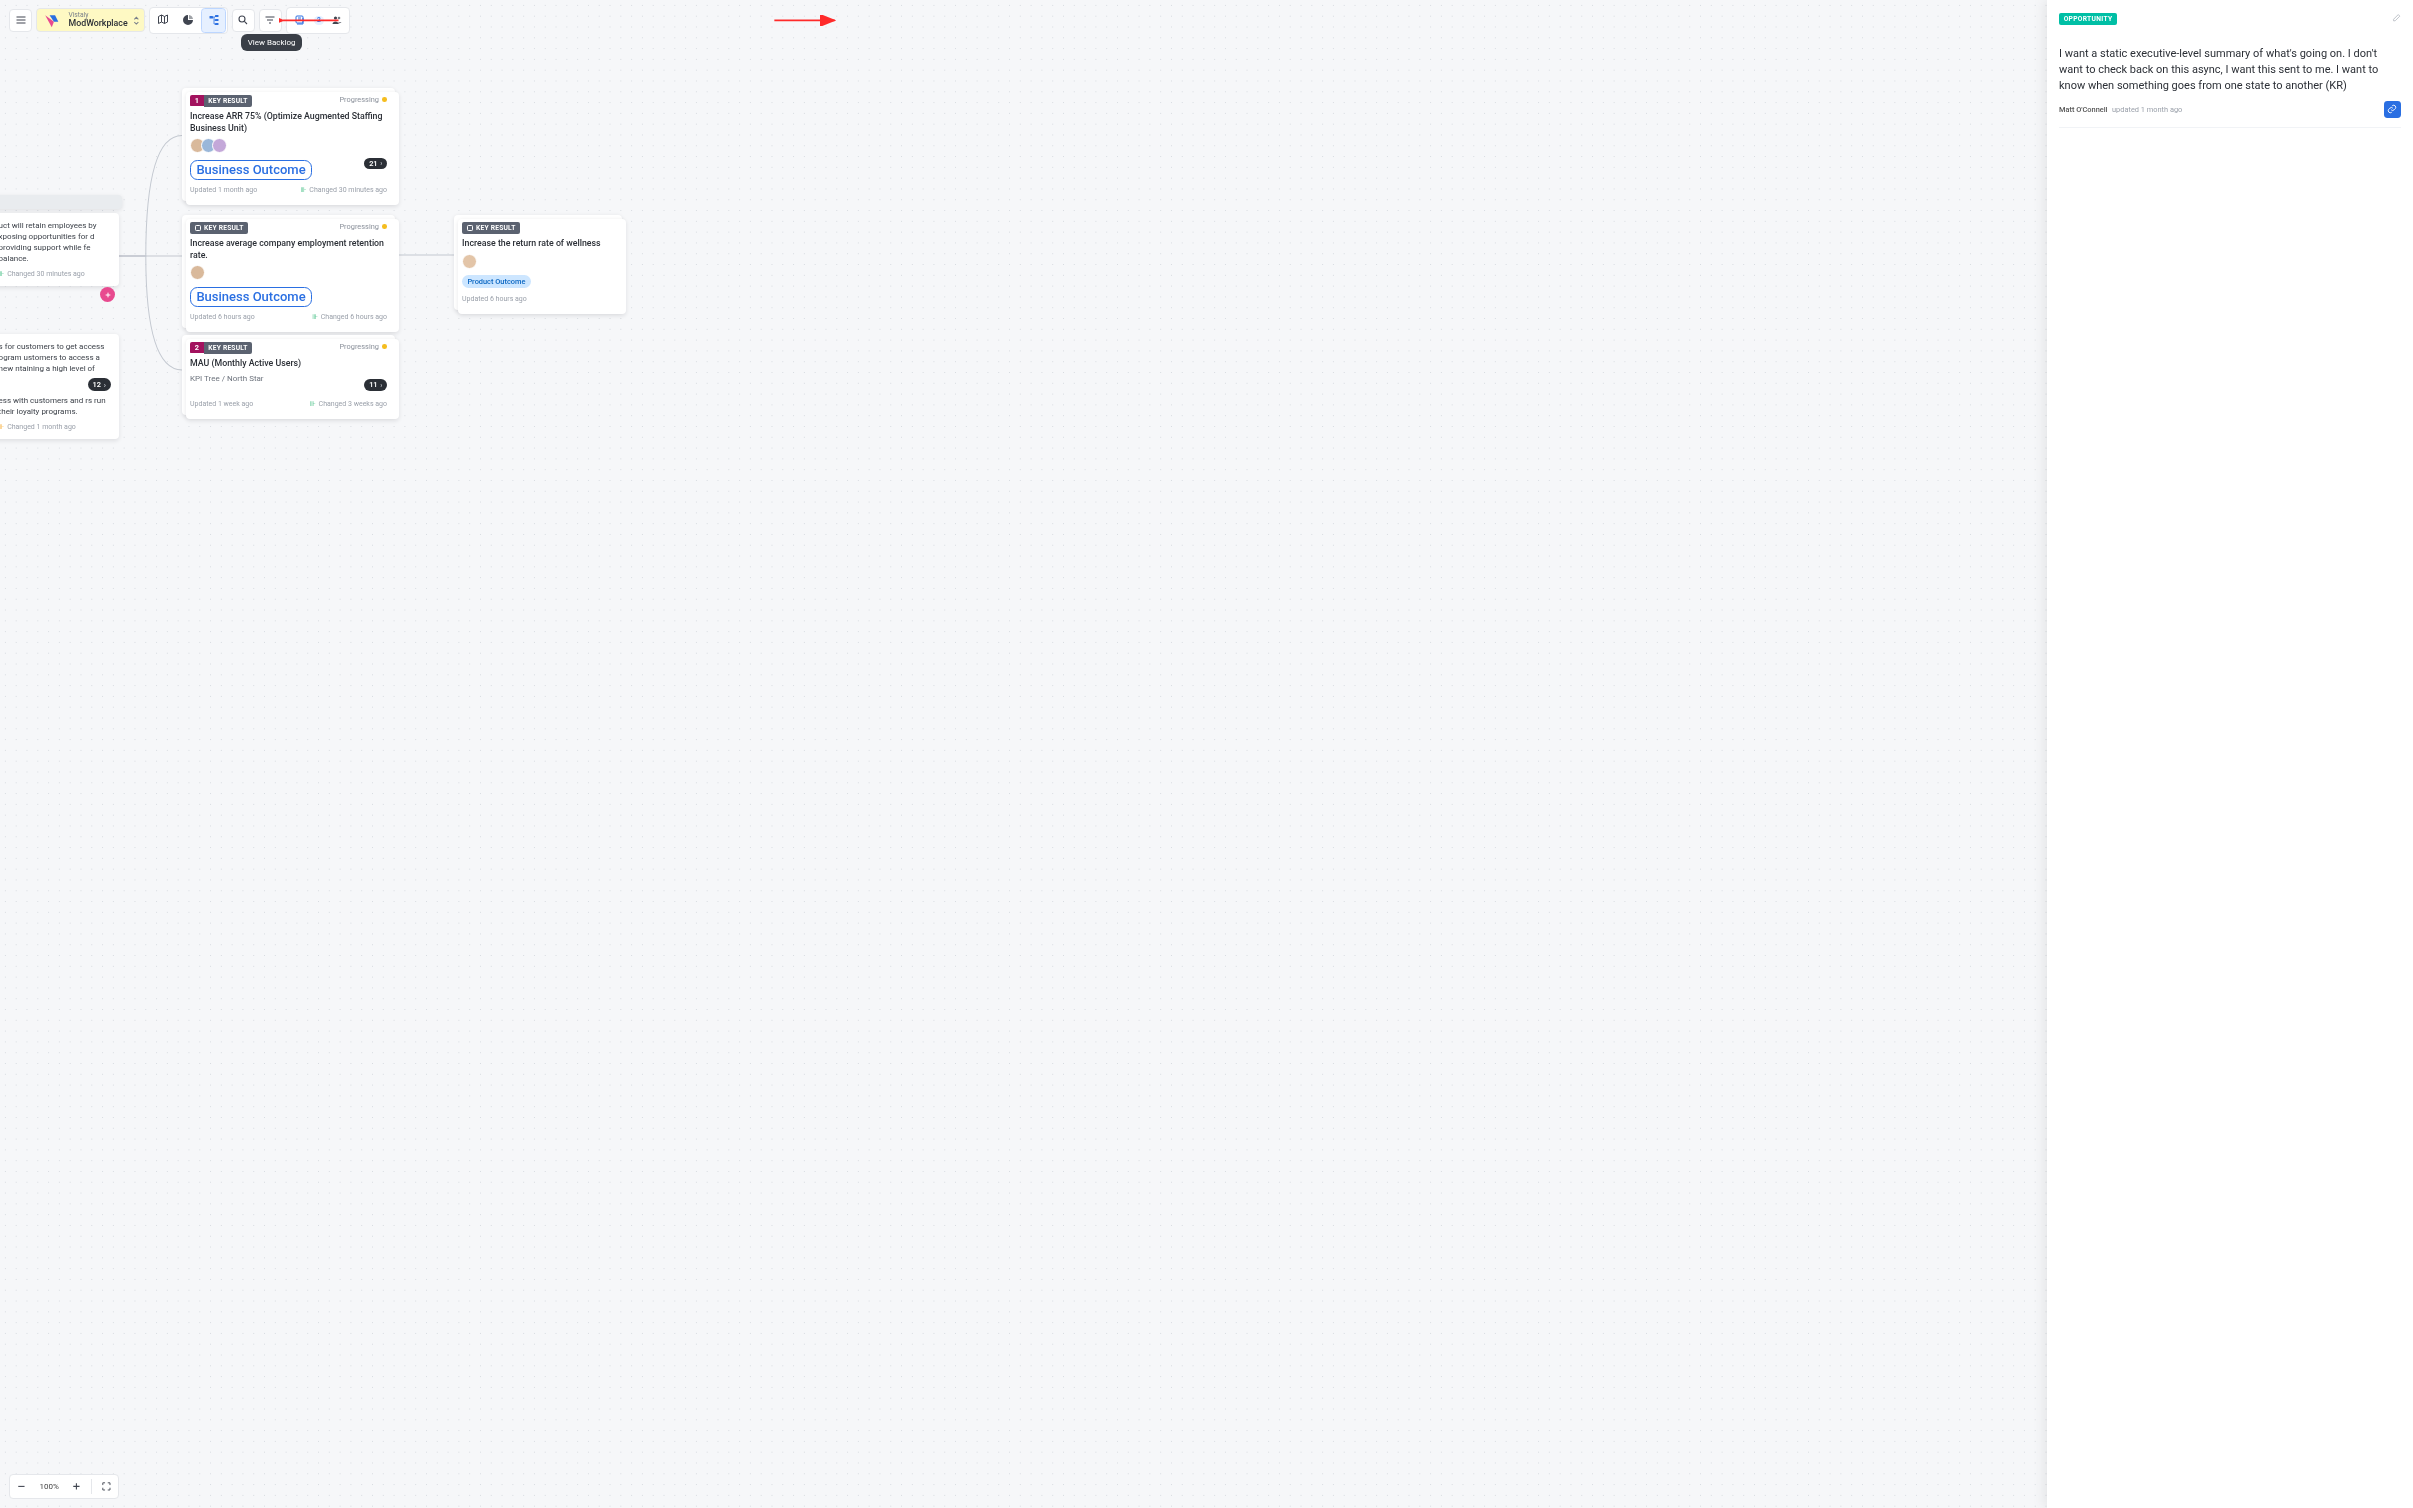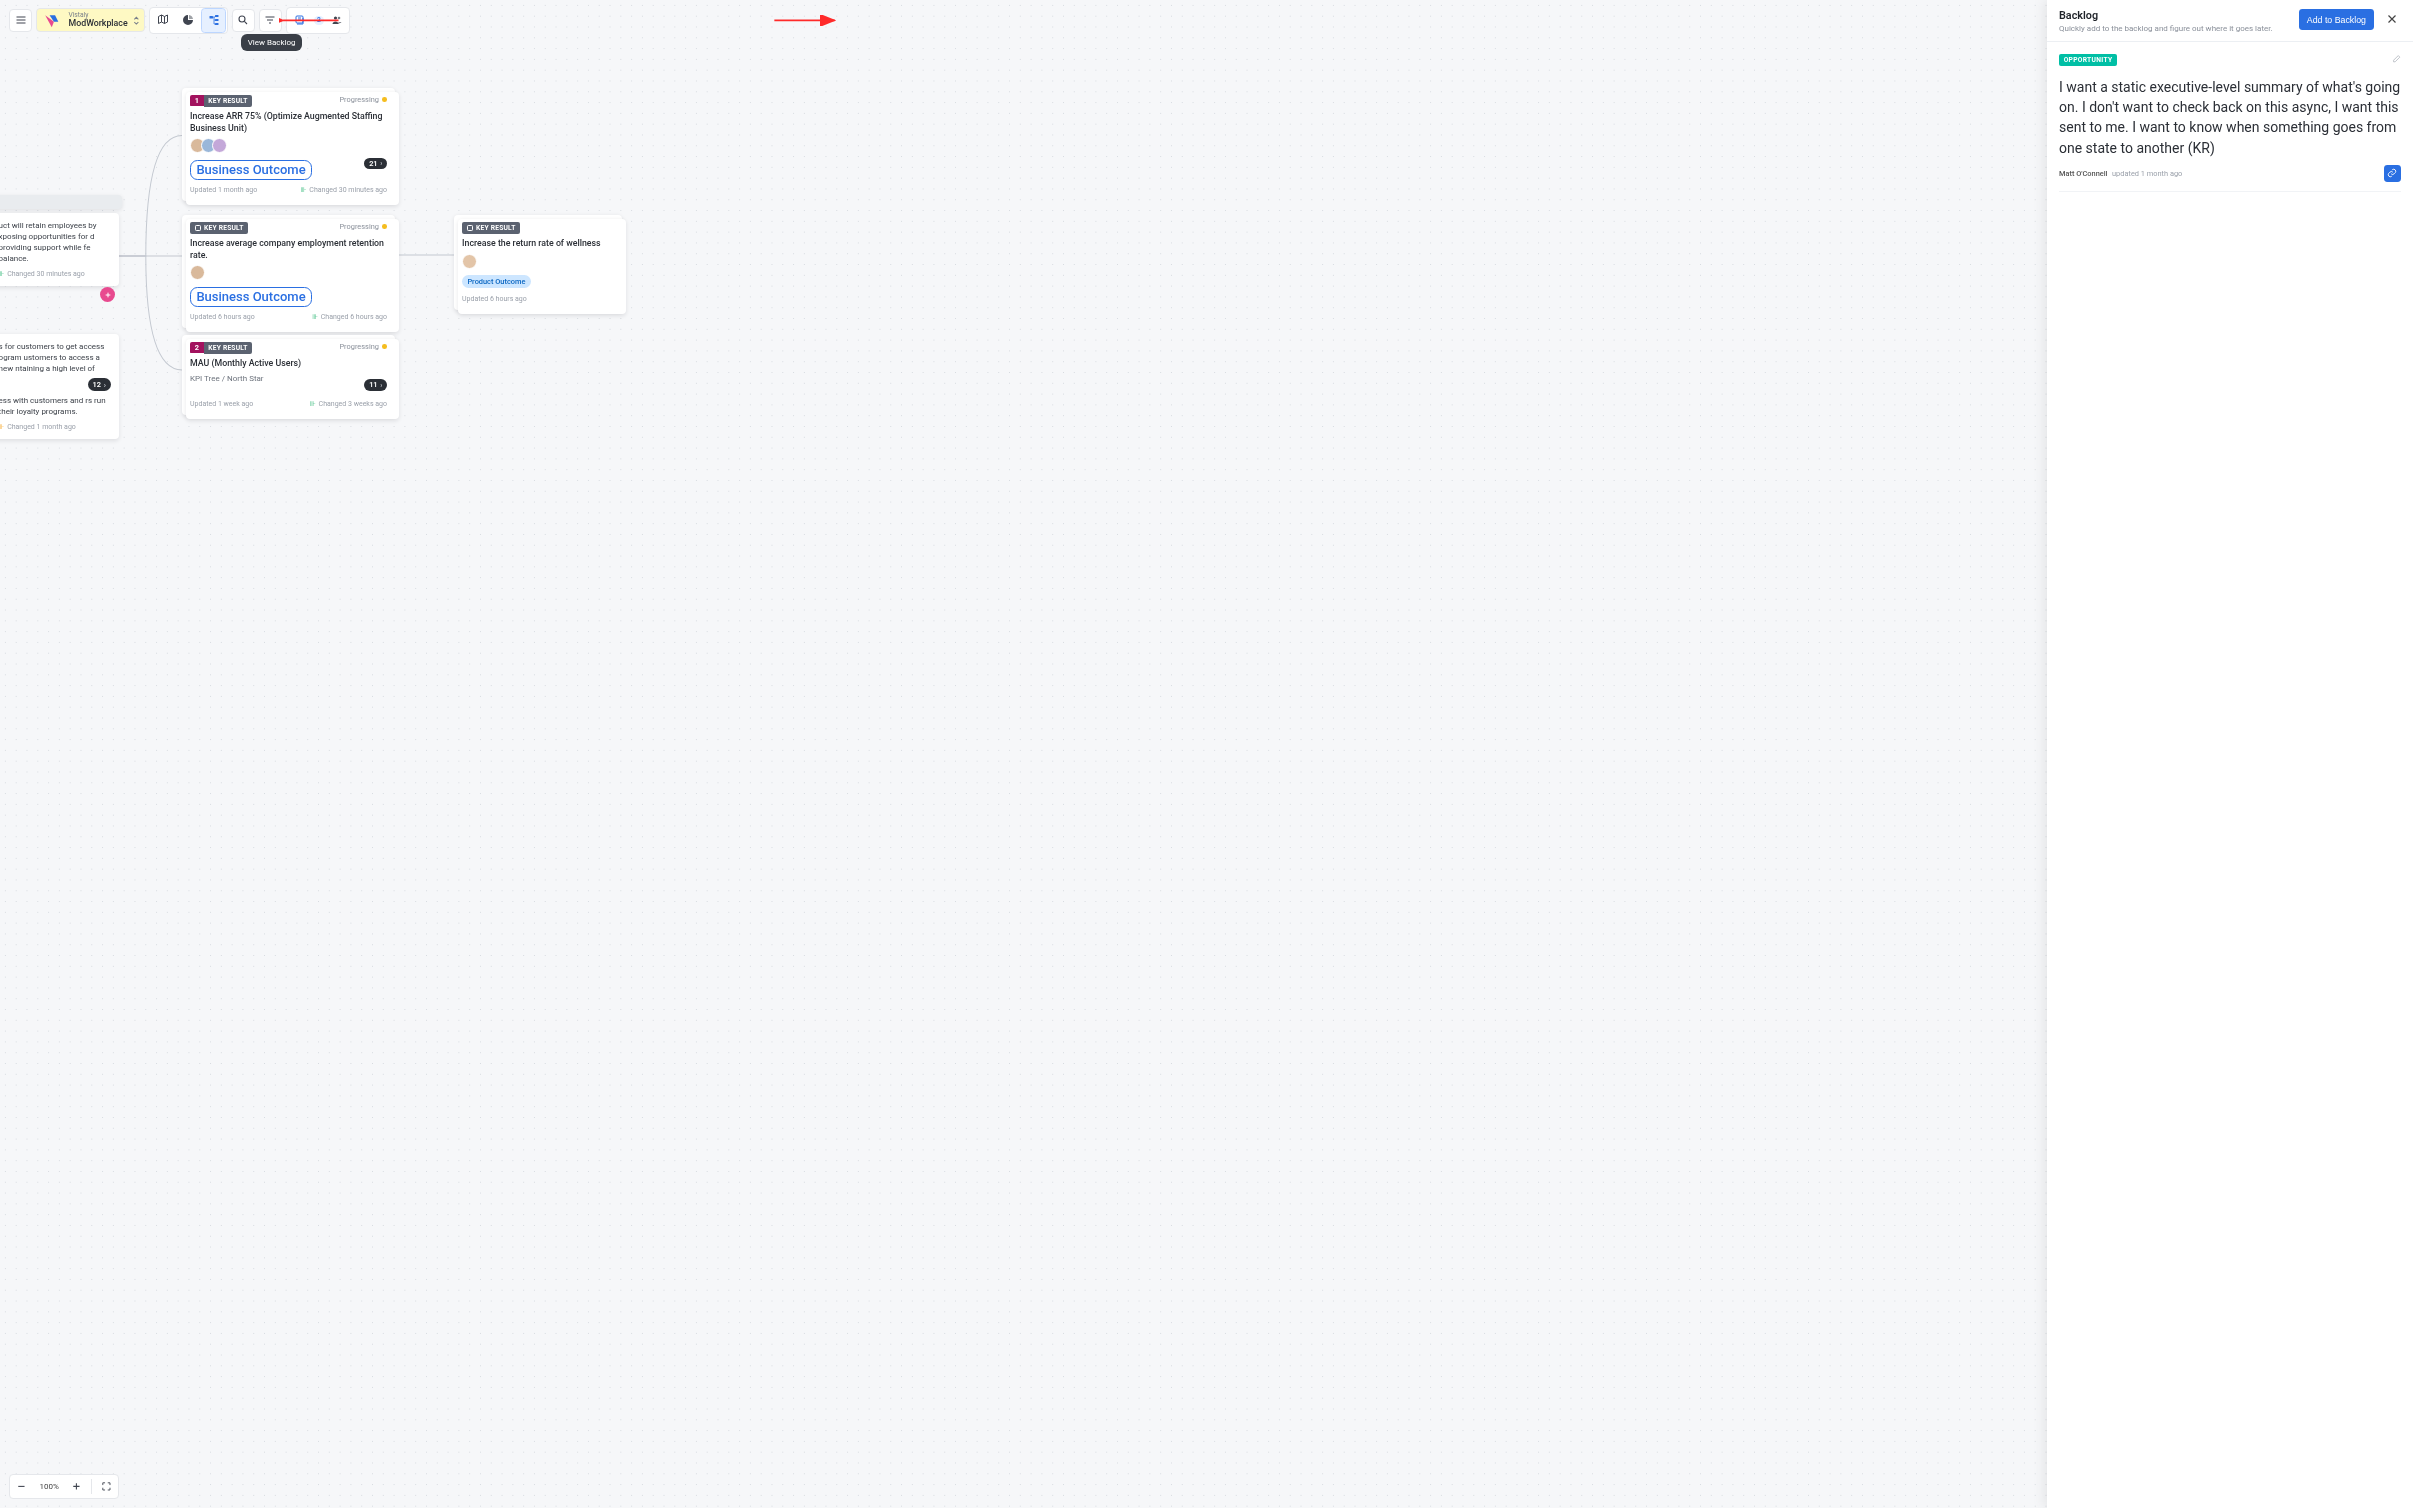--- a/index.html
+++ b/index.html
@@ -187,21 +187,21 @@
     background: #00bfa5;
     color: #fff;
     font-size: 6.7px;
     letter-spacing: 0.3px;
     font-weight: 700;
     padding: 2px 4.7px;
     border-radius: 2px;
   }
   .b-item-head { display:flex; align-items:center; justify-content:space-between; }
   .b-item-head .edit { color:#b0b5bd; cursor:pointer;}
-  .b-text { font-size: 14px; color:#2b2f36; line-height:1.45; margin-top:10px;}
+  .b-text { font-size: 11px; color:#2b2f36; line-height:1.45; margin-top:21px;}
   .b-meta { font-size: 7.4px; margin-top: 6.7px; display:flex; align-items:center; justify-content:space-between;}
   .b-meta .who { color:#6d737d; }
   .b-meta .who .tm { color:#9aa0aa; margin-left: 2.7px;}
   .link-btn {
     width: 17.5px; height: 17.5px;
     display:flex;align-items:center;justify-content:center;
     background: #2a6fe2;
     border-radius: 3.4px;
     color: #fff;
     cursor: pointer;
@@ -525,32 +525,20 @@
   <div class="card-foot" style="margin-top:17.5px;">
     <span>Updated 1 week ago</span>
     <span class="chg">
         <span class="icon-tree">⊪</span>
         <span>Changed 3 weeks ago</span>
       </span>
   </div>
 </div>
 
 <div class="panel">
-  <div class="panel-head">
-    <div class="titles">
-      <h2>Backlog</h2>
-      <p>Quickly add to the backlog and figure out where it goes later.</p>
-    </div>
-    <button class="btn-add">Add to Backlog</button>
-    <button class="btn-close">
-      <svg width="12" height="12" viewBox="0 0 24 24" stroke="currentColor" stroke-width="2.4">
-          <path d="M5 5l14 14M19 5L5 19"></path>
-        </svg>
-    </button>
-  </div>
   <div class="panel-body">
     <div class="b-item">
       <div class="b-item-head">
         <span class="tag-opp">OPPORTUNITY</span>
         <span class="edit">
           <svg width="9.4" height="9.4" viewBox="0 0 24 24" stroke="currentColor" stroke-width="2" fill="none">
               <path d="M4 20h4L20 8l-4-4L4 16v4z"></path>
             </svg>
         </span>
       </div>

